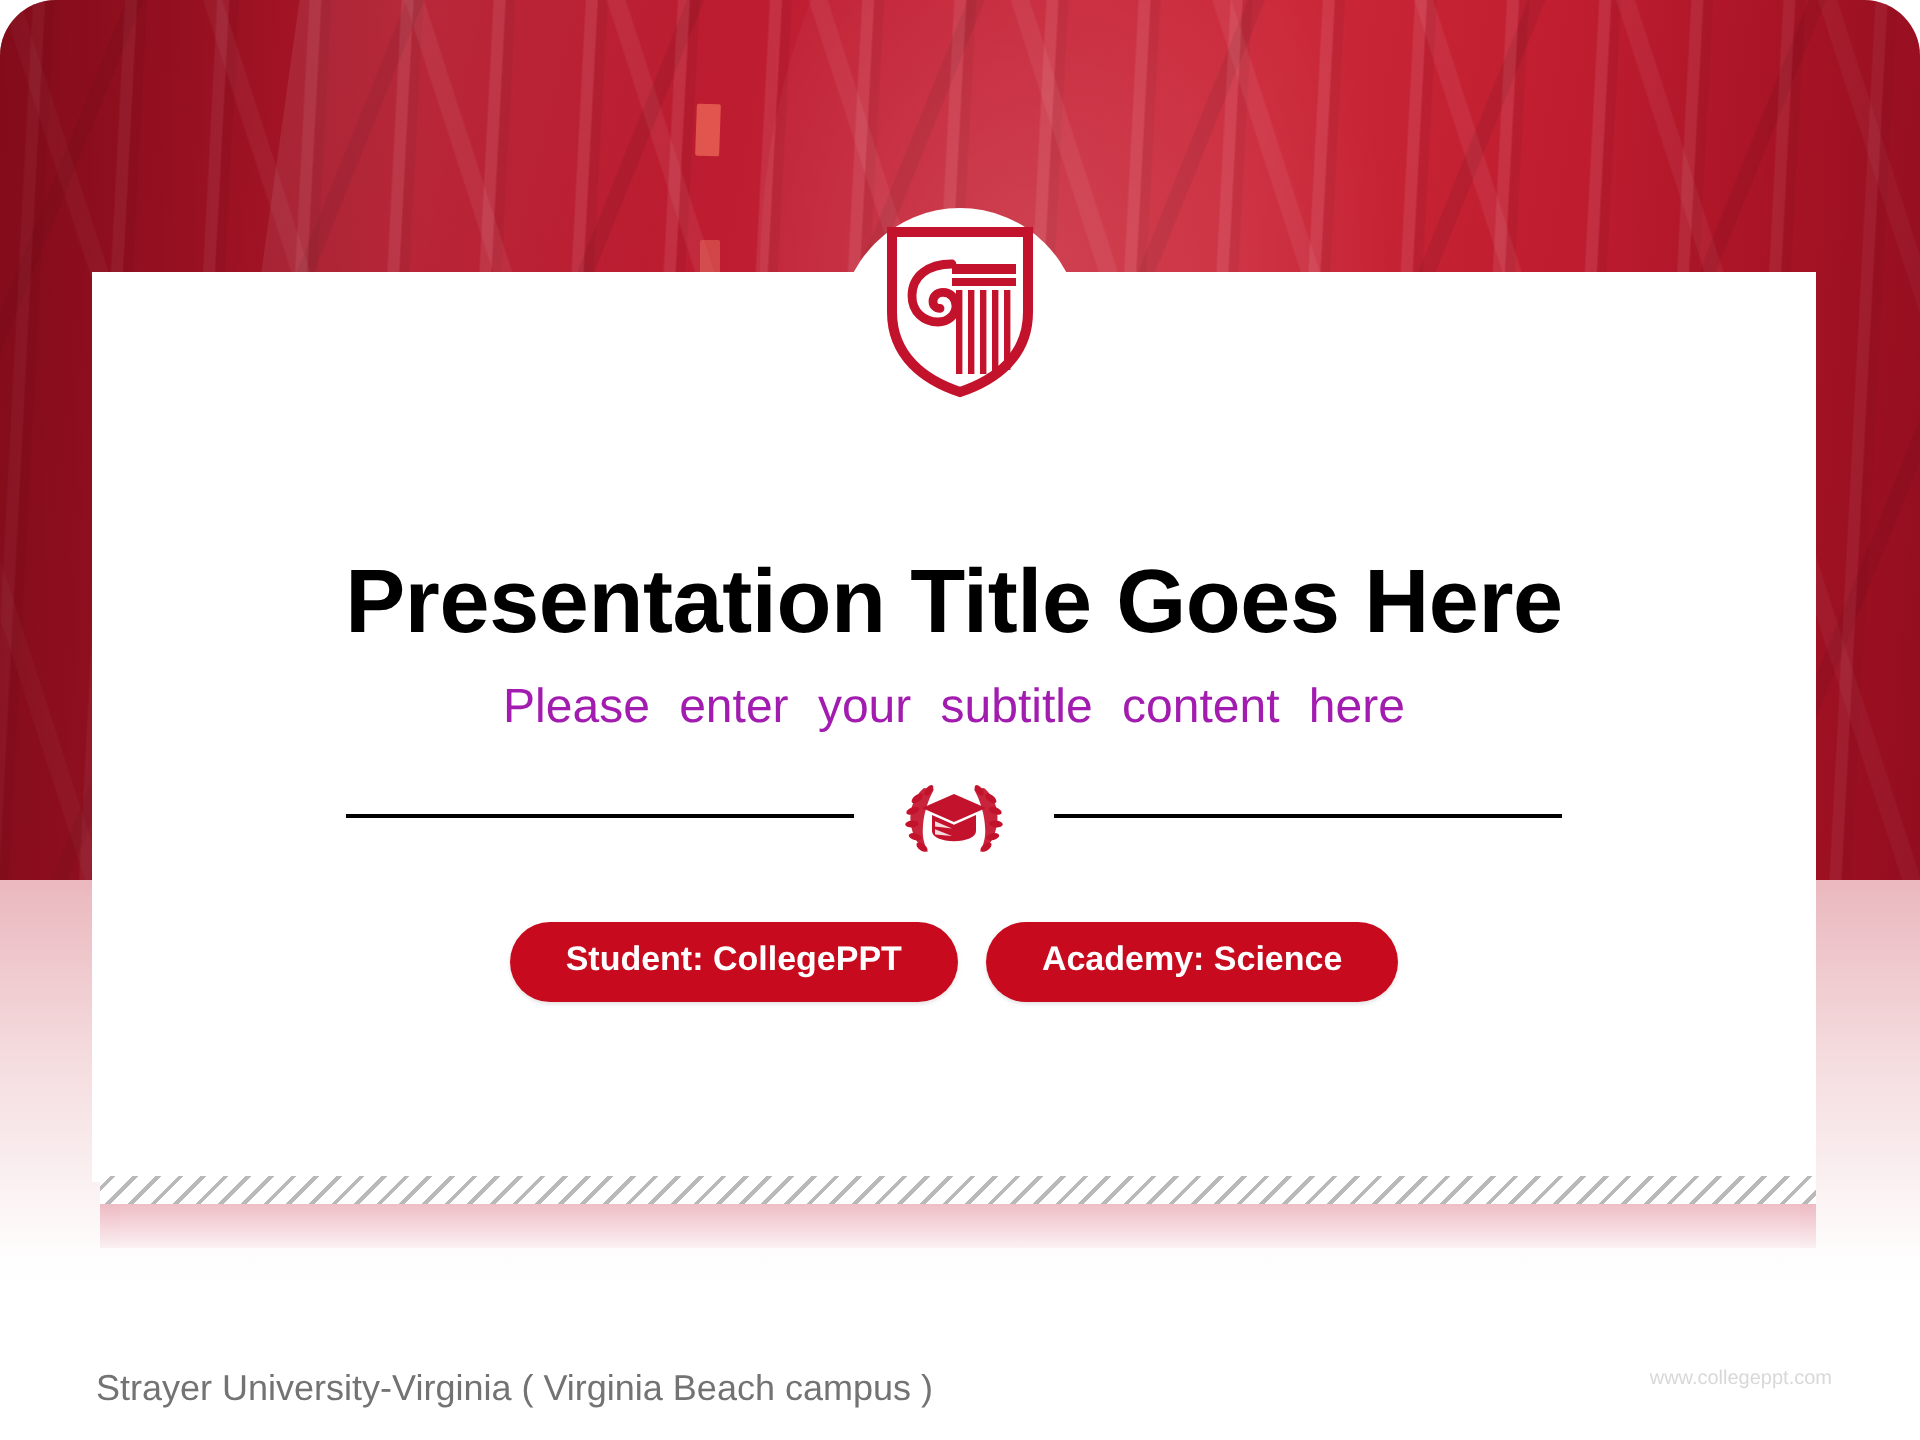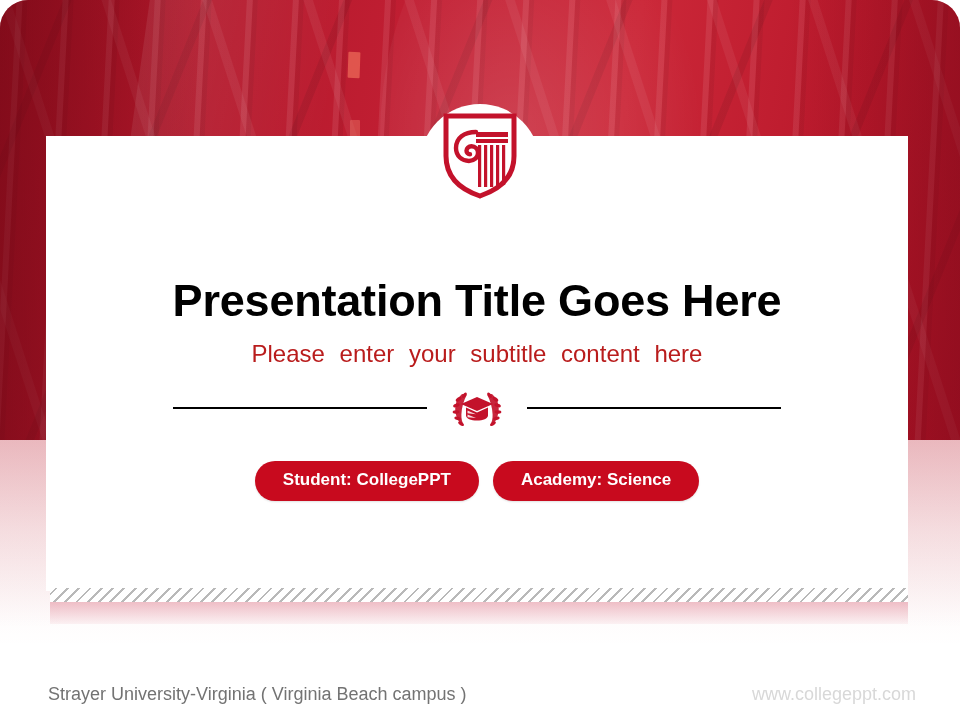--- a/index.html
+++ b/index.html
@@ -215,21 +215,21 @@
     z-index: 9;
     white-space: nowrap;
   }
   .subtitle {
     position: absolute;
     left: 46px;
     top: 340px;
     width: 862px;
     text-align: center;
     font-size: 24px;
-    color: #b91c1c;
+    color: #a21caf;
     word-spacing: 8px;
     z-index: 9;
     white-space: nowrap;
   }
 
   
   .divider-row {
     position: absolute;
     left: 46px;
     top: 384px;
@@ -310,21 +310,21 @@
     top: 684px;
     font-size: 18px;
     color: #737373;
     z-index: 9;
     white-space: nowrap;
   }
   .footer-right {
     position: absolute;
     right: 44px;
     top: 684px;
-    font-size: 18px;
+    font-size: 10px;
     color: #d8d8d8;
     z-index: 9;
     white-space: nowrap;
   }
 </style>
 </head>
 <body>
 
 <div class="slide">
 

